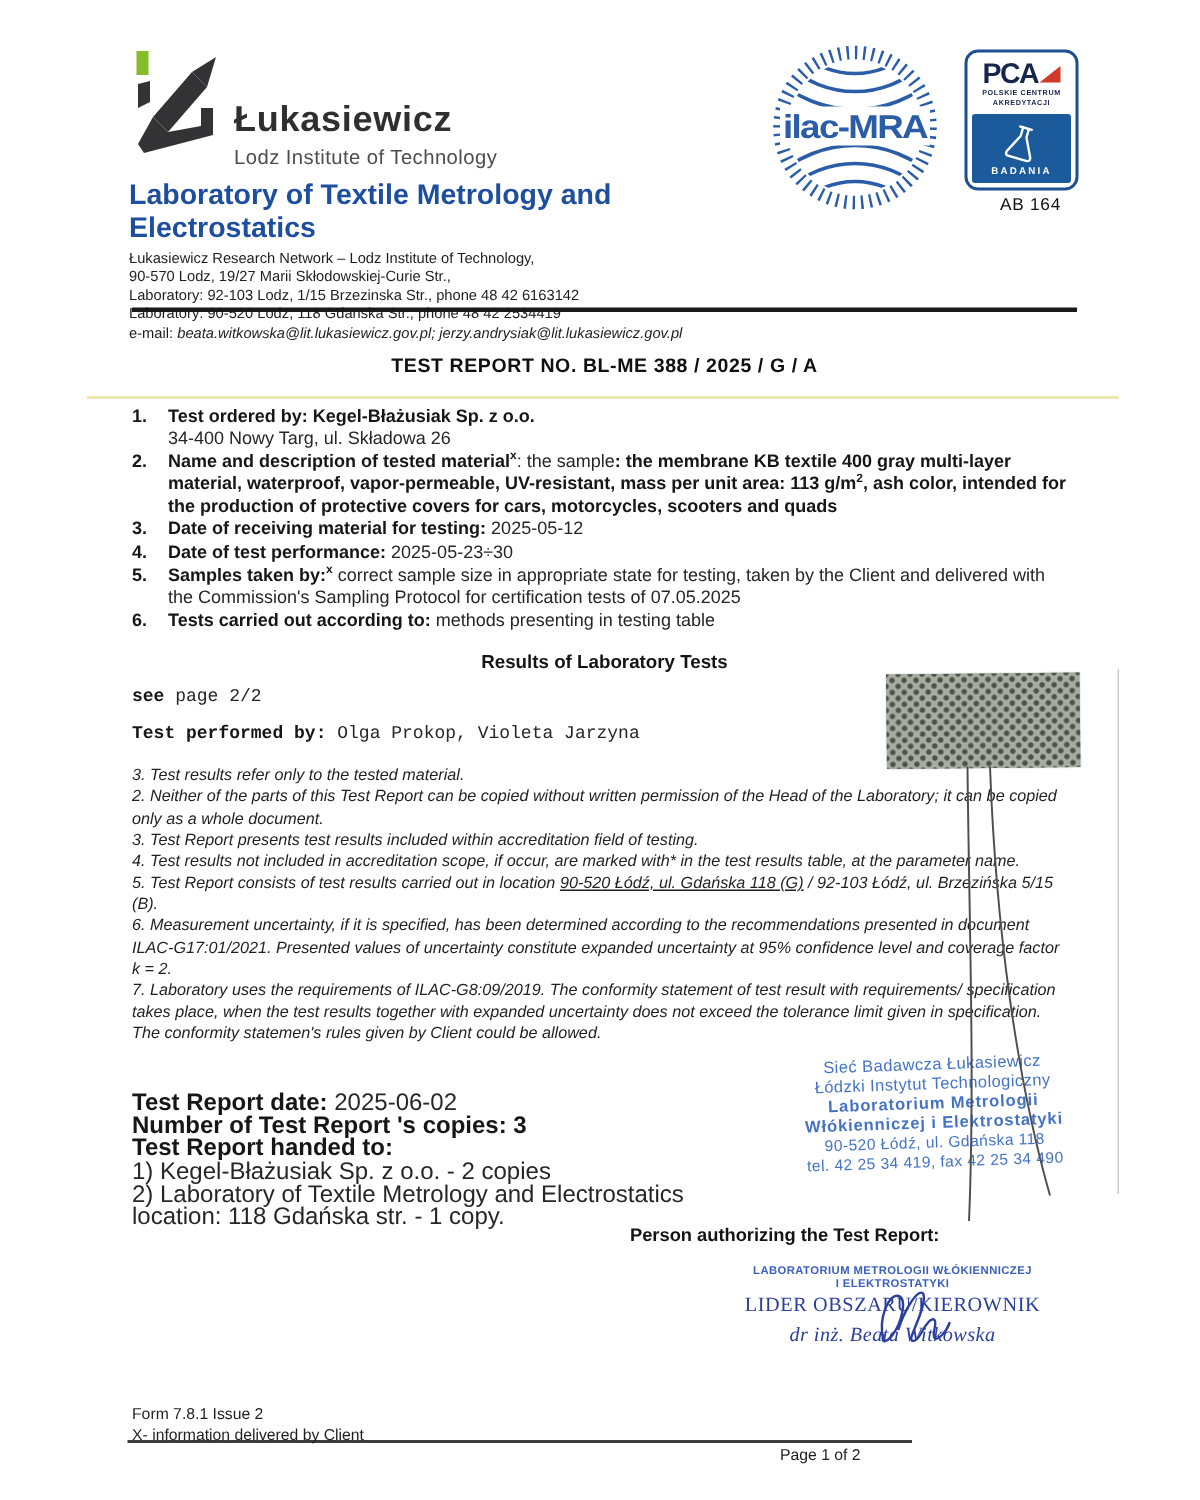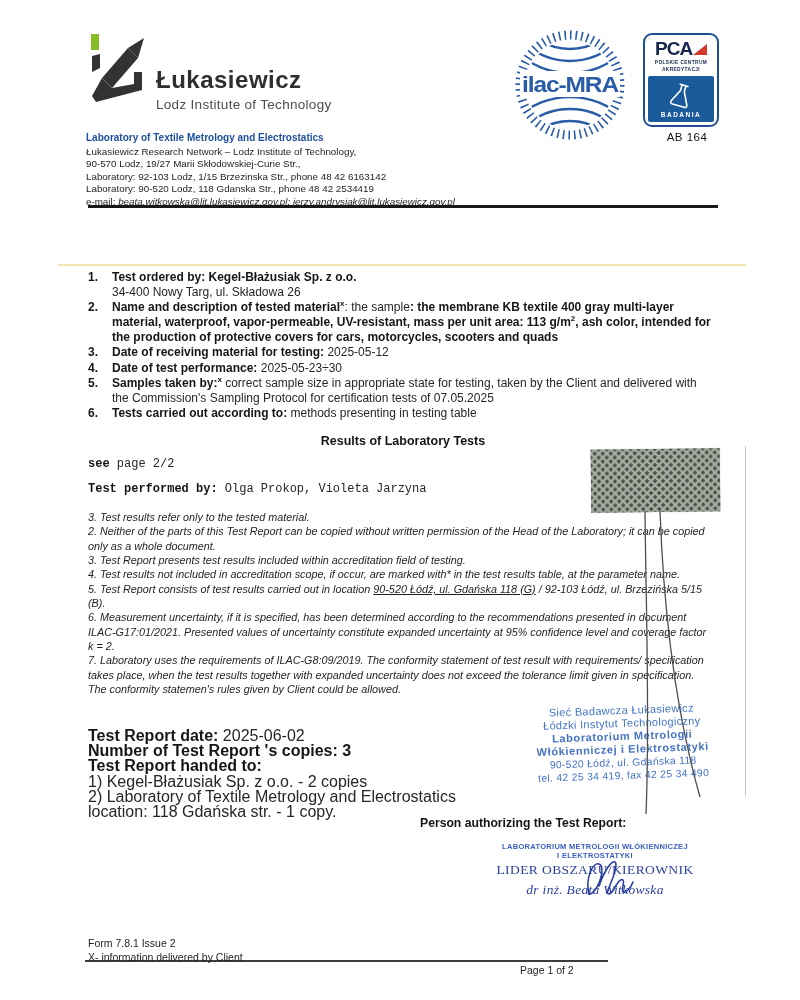--- a/index.html
+++ b/index.html
@@ -9,21 +9,21 @@
   .b{font-weight:bold;color:#161616;}
   .u{text-decoration:underline;}
   p{margin:0;}
   sup{font-size:8px;line-height:0;vertical-align:super;}
 
   
   .brand-row{display:flex;align-items:flex-start;}
   .brand-texts{padding-top:36px;margin-left:6px;}
   .brand{font-size:24px;font-weight:bold;color:#2f2f31;letter-spacing:.5px;}
   .brand-sub{font-size:13.5px;color:#4d4d4d;margin-top:3px;letter-spacing:.3px;}
-  .lab-name{font-size:10px;font-weight:bold;color:#1d4f9e;margin-top:20px;}
+  .lab-name{font-size:19px;font-weight:bold;color:#1d4f9e;margin-top:8px;}
   .addr{font-size:9.8px;color:#1e1e1e;line-height:12.4px;margin-top:3px;}
   .email-line{font-size:9.8px;color:#1e1e1e;line-height:12.4px;}
   .email-line .em{font-style:italic;}
 
   .pca-box{width:66px;border:2px solid #1d4f91;border-radius:9px;padding:4px 3px 3px 3px;background:#fff;}
   .pca-sub{font-size:4.8px;font-weight:bold;color:#16254c;text-align:center;letter-spacing:.4px;line-height:6px;margin-top:1px;}
   .pca-blue{margin-top:3px;background:#1b5a9b;border-radius:2px;height:46px;display:flex;flex-direction:column;align-items:center;justify-content:flex-end;}
   .pca-badge{font-size:6.5px;font-weight:bold;color:#fff;letter-spacing:1.5px;margin:2px 0 4px 0;}
   .ab164{text-align:center;font-size:11.5px;color:#111;margin-top:4px;letter-spacing:.5px;}
 
@@ -135,20 +135,21 @@
             <path d="M10,2 v6 L4,20 q-1,3 2,3 h12 q3,0 2,-3 L14,8 V2"></path>
           </g>
         </svg>
         <div class="pca-badge">BADANIA</div>
       </div>
     </div>
     <div class="ab164">AB 164</div>
   </div>
 
   <div class="abs top-rule" style="left:88px;top:205px;width:630px;"></div>
+  <div class="abs doc-title" style="left:88px;top:236px;width:630px;">TEST REPORT NO.  BL-ME 388 / 2025 / G / A</div>
   <div class="abs yellow-line" style="left:58px;top:264px;width:688px;"></div>
 
   <div class="abs items" style="left:88px;top:270px;width:624px;">
     <div class="item">
       <span class="num">1.</span>
       <span class="body">
         <span class="b">Test ordered by: Kegel-Błażusiak Sp. z o.o.</span><br>
         <span>34-400 Nowy Targ, ul. Składowa 26</span>
       </span>
     </div>

